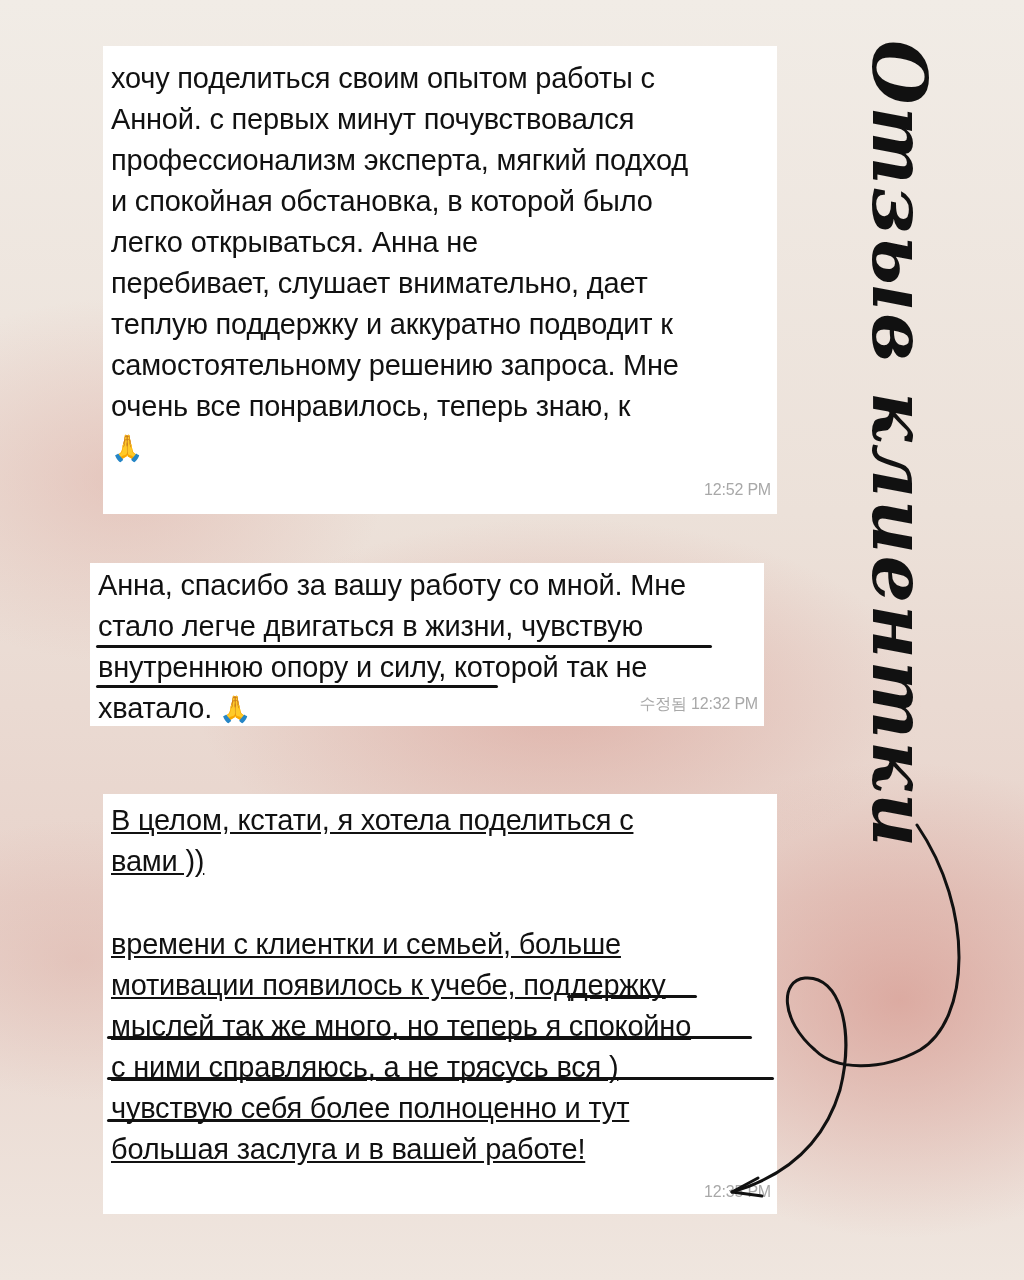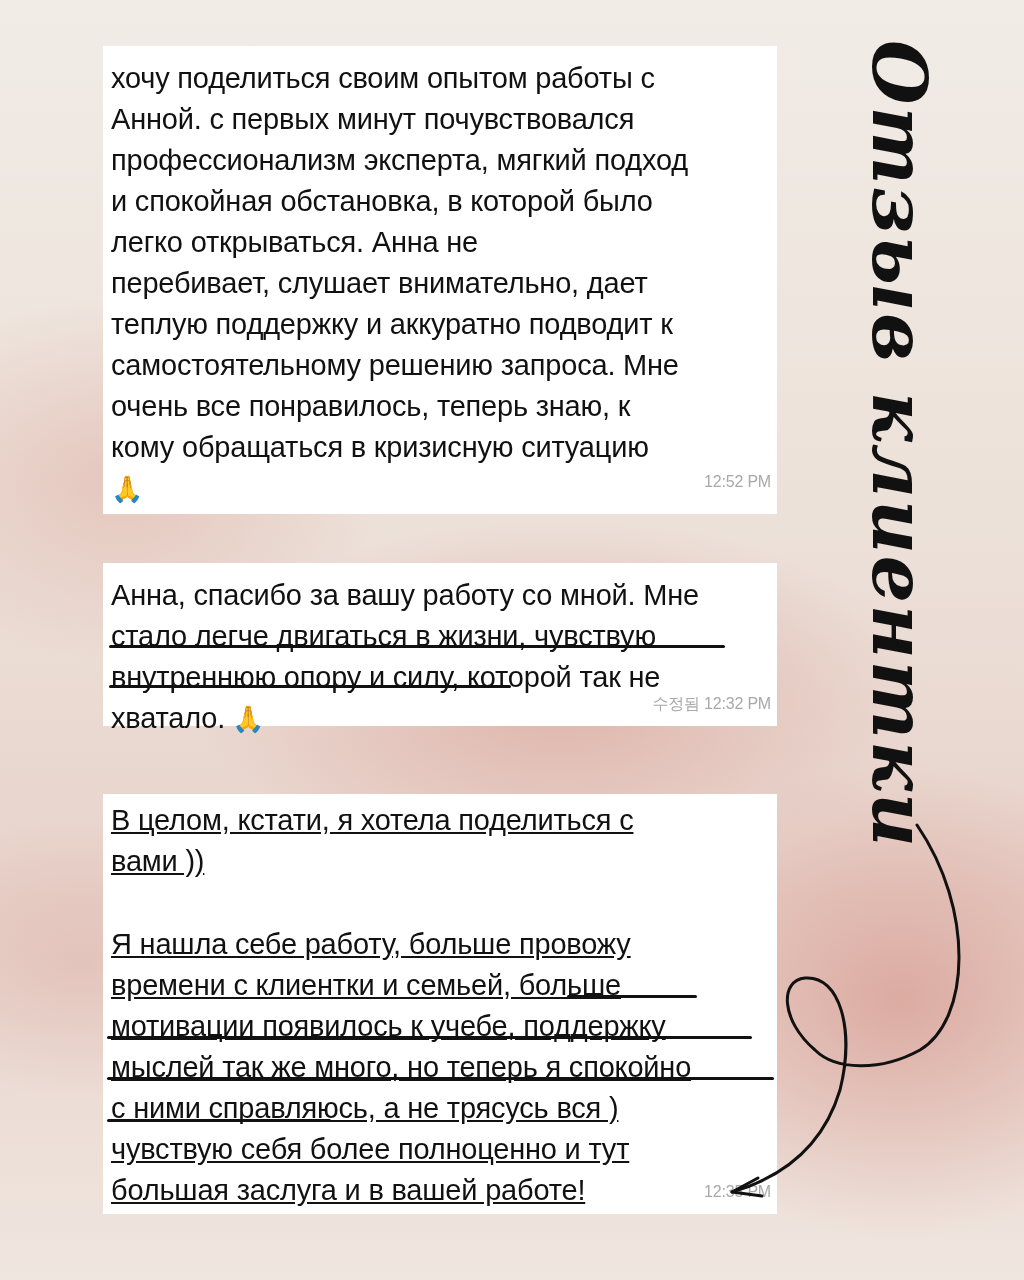--- a/index.html
+++ b/index.html
@@ -19,21 +19,21 @@
     padding:0 8px;box-sizing:border-box;
   }
   .card .line{white-space:nowrap;position:relative;}
   .card .blank{height:41px;}
   .ts{
     position:absolute;right:6px;font-size:16px;color:#a8a8a8;
   }
   .emoji{font-size:26px;color:#e8a93a;}
   .ul{position:absolute;height:3px;background:#111;border-radius:2px;}
   #card1{left:103px;top:46px;width:674px;height:468px;padding-top:12px;}
-  #card2{left:103px;top:563px;width:674px;height:163px;padding-top:12px;}
+  #card2{left:90px;top:563px;width:674px;height:163px;padding-top:2px;}
   #card3{left:103px;top:794px;width:674px;height:420px;padding-top:0;text-decoration:underline;}
   .title{
     position:absolute;left:842px;top:40px;
     font-family:"DejaVu Serif",serif;font-style:italic;font-weight:bold;
     font-size:74px;color:#111;white-space:nowrap;
     transform-origin:0 0;transform:translate(100px,0) rotate(90deg);
     letter-spacing:2px;
   }
   svg.swirl{position:absolute;left:720px;top:780px;}
 </style>
@@ -45,40 +45,38 @@
 <div class="card" id="card1">
   <div class="line">хочу поделиться своим опытом работы с</div>
   <div class="line">Анной. с первых минут почувствовался</div>
   <div class="line">профессионализм эксперта, мягкий подход</div>
   <div class="line">и спокойная обстановка, в которой было</div>
   <div class="line">легко открываться. Анна не</div>
   <div class="line">перебивает, слушает внимательно, дает</div>
   <div class="line">теплую поддержку и аккуратно подводит к</div>
   <div class="line">самостоятельному решению запроса. Мне</div>
   <div class="line">очень все понравилось, теперь знаю, к</div>
-  <div class="line">кому обращаться в кризисную ситуацию</div>
   <div class="line"><span class="emoji">🙏</span></div>
-  <span class="ts" style="bottom:12px">12:52 PM</span>
+  <span class="ts" style="bottom:4px">12:52 PM</span>
 </div>
 
 <div class="card" id="card2">
   <div class="line">Анна, спасибо за вашу работу со мной. Мне</div>
   <div class="line">стало легче двигаться в жизни, чувствую</div>
   <div class="line">внутреннюю опору и силу, которой так не</div>
   <div class="line"><span>хватало.</span> <span class="emoji">🙏</span></div>
   <div class="ul" style="left:6px;top:82px;width:616px;"></div>
   <div class="ul" style="left:6px;top:122px;width:402px;"></div>
   <span class="ts" style="bottom:2px"><span>수정됨</span> <span>12:32 PM</span></span>
 </div>
 
 <div class="card" id="card3">
   <div class="line" style="margin-top:6px">В целом, кстати, я хотела поделиться с</div>
   <div class="line">вами ))</div>
   <div class="blank" style="height:42px"></div>
-  <div class="line">Я нашла себе работу, больше провожу</div>
   <div class="line">времени с клиентки и семьей, больше</div>
   <div class="line">мотивации появилось к учебе, поддержку</div>
   <div class="line">мыслей так же много, но теперь я спокойно</div>
   <div class="line">с ними справляюсь, а не трясусь вся )</div>
   <div class="line">чувствую себя более полноценно и тут</div>
   <div class="line">большая заслуга и в вашей работе!</div>
   <div class="ul" style="left:464px;top:201px;width:130px;"></div>
   <div class="ul" style="left:4px;top:242px;width:645px;"></div>
   <div class="ul" style="left:4px;top:283px;width:667px;"></div>
   <div class="ul" style="left:4px;top:325px;width:224px;"></div>

